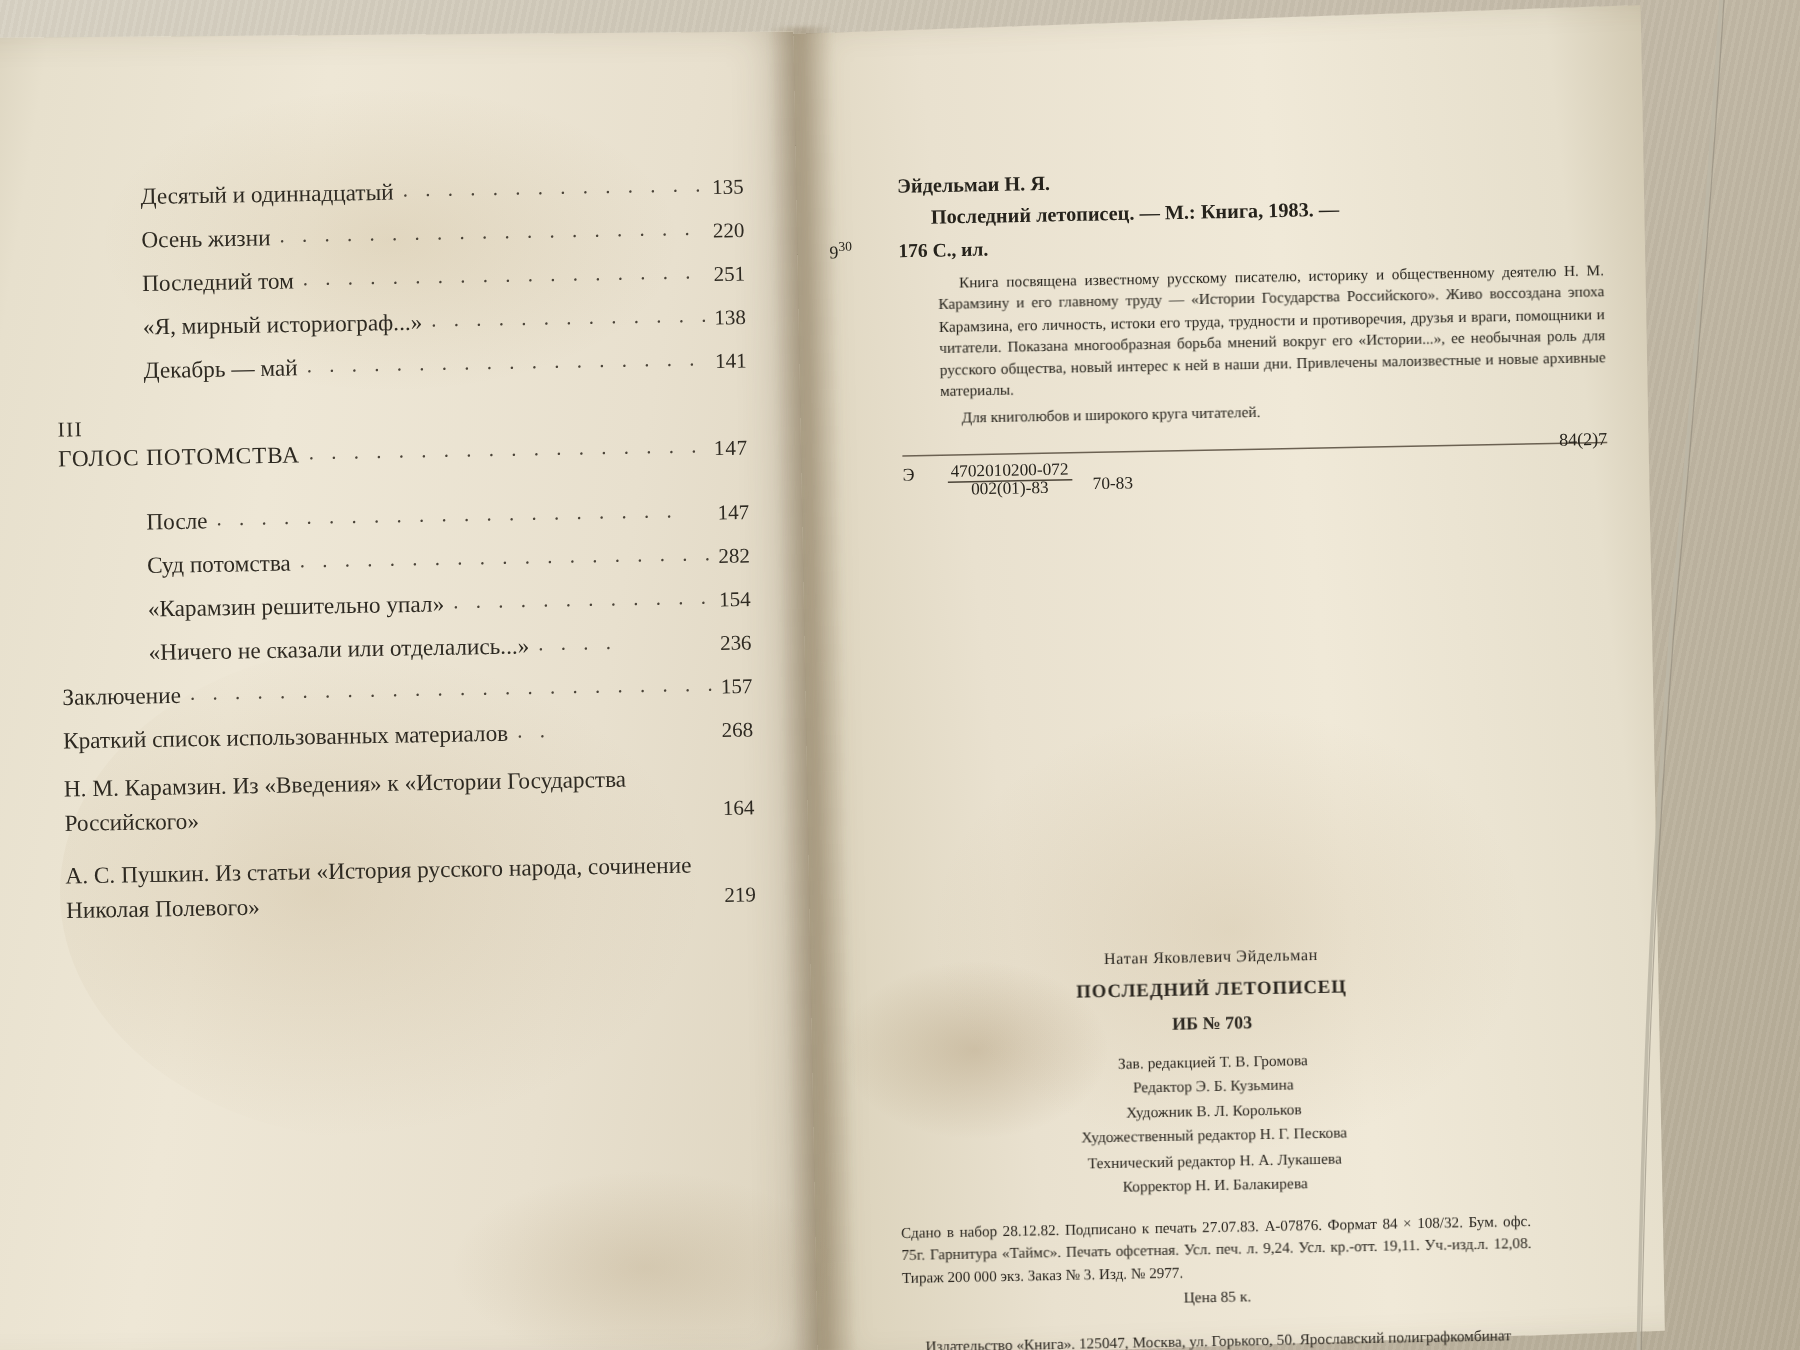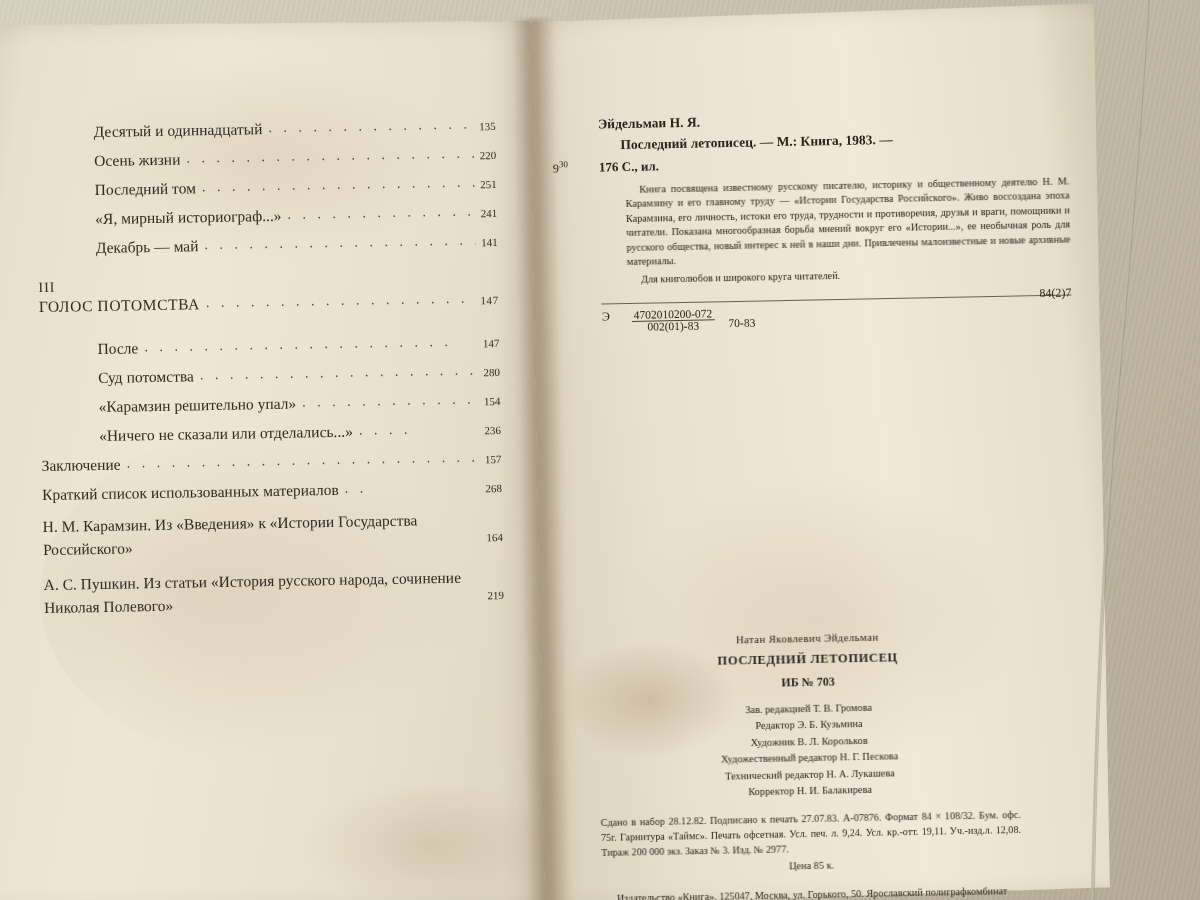--- a/index.html
+++ b/index.html
@@ -82,21 +82,21 @@
   .toc .row.indent{padding-left:58px;}
   .toc .title{flex:0 0 auto;}
   .toc .dots{
     flex:1 1 auto;margin:0 6px;
     overflow:hidden;
     color:#4a4338;
     letter-spacing:4px;
     font-size:14px;
     transform:translateY(-2px);
   }
-  .toc .page{flex:0 0 auto;font-size:11px;}
+  .toc .page{flex:0 0 auto;font-size:14px;}
   .toc .sec-num{
     font-size:14px;margin:22px 0 2px 0;letter-spacing:1px;
   }
   .toc .row.head{margin-top:0;letter-spacing:0.6px;}
   .toc .row.wrap{white-space:normal;display:block;line-height:1.5;}
   .toc .row.wrap .page{float:right;}
   .big{font-size:16.5px;}
 
   
   .cip{
@@ -173,21 +173,21 @@
       <span class="page">220</span>
     </div>
     <div class="row indent">
       <span class="title">Последний том</span>
       <span class="dots">. . . . . . . . . . . . . . . . . . . . .</span>
       <span class="page">251</span>
     </div>
     <div class="row indent">
       <span class="title">«Я, мирный историограф...»</span>
       <span class="dots">. . . . . . . . . . . . . . . . . . . . .</span>
-      <span class="page">241</span>
+      <span class="page">138</span>
     </div>
     <div class="row indent">
       <span class="title">Декабрь — май</span>
       <span class="dots">. . . . . . . . . . . . . . . . . . . . .</span>
       <span class="page">141</span>
     </div>
 
     <div class="sec-num">III</div>
     <div class="row head">
       <span class="title">ГОЛОС ПОТОМСТВА</span>
@@ -198,21 +198,21 @@
     <div style="height:14px"></div>
 
     <div class="row indent">
       <span class="title">После</span>
       <span class="dots">. . . . . . . . . . . . . . . . . . . . .</span>
       <span class="page">147</span>
     </div>
     <div class="row indent">
       <span class="title">Суд потомства</span>
       <span class="dots">. . . . . . . . . . . . . . . . . . . . .</span>
-      <span class="page">280</span>
+      <span class="page">282</span>
     </div>
     <div class="row indent">
       <span class="title">«Карамзин решительно упал»</span>
       <span class="dots">. . . . . . . . . . . . . . . .</span>
       <span class="page">154</span>
     </div>
     <div class="row indent">
       <span class="title">«Ничего не сказали или отделались...»</span>
       <span class="dots">. . . .</span>
       <span class="page">236</span>

